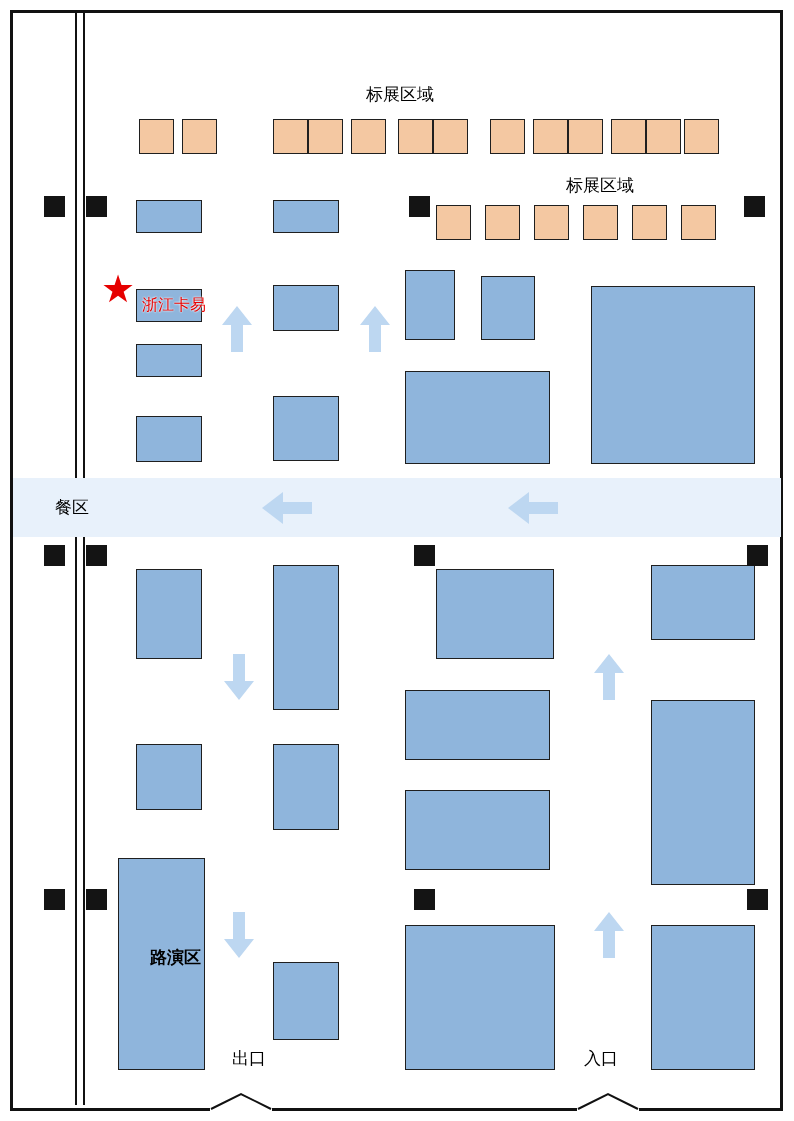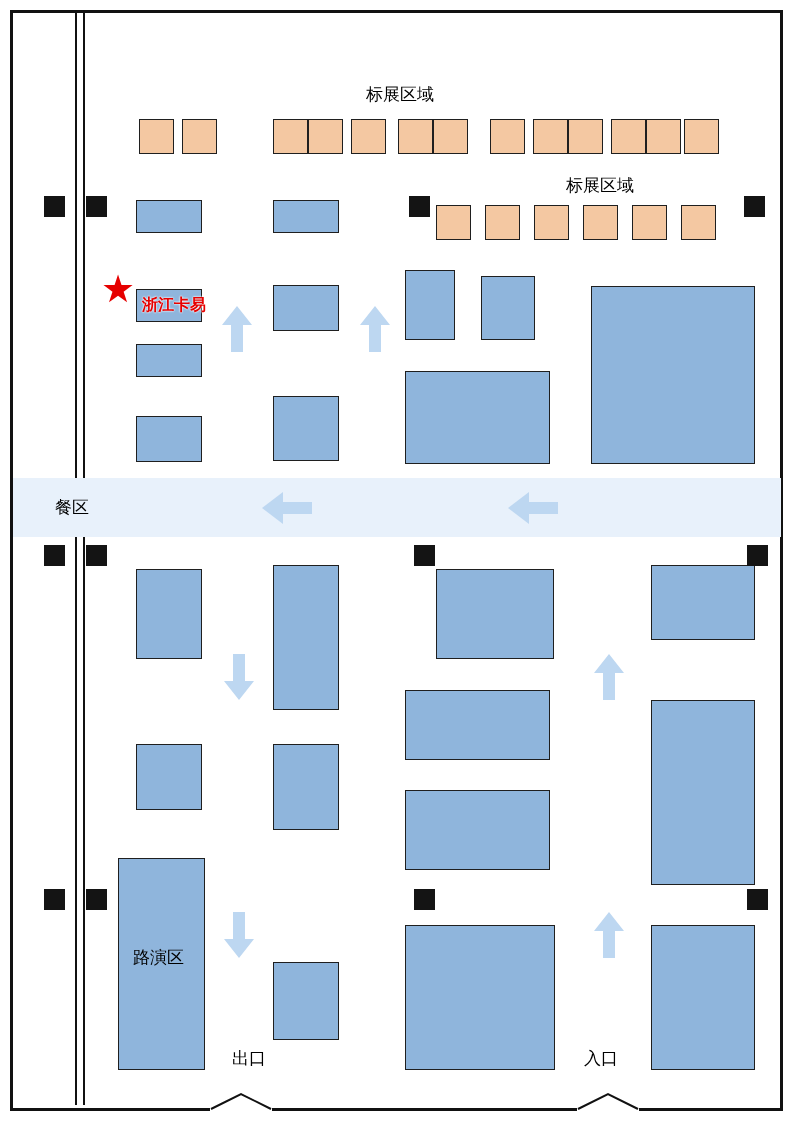--- a/index.html
+++ b/index.html
@@ -2,34 +2,34 @@
 <html><head>
 <meta charset="utf-8">
 <style>
   html,body{margin:0;padding:0;background:#fff;}
   #stage{
     position:relative;width:794px;height:1121px;background:#fff;
     font-family:"DejaVu Sans","Liberation Sans",sans-serif;overflow:hidden;
   }
   .outer-border{position:absolute;left:10px;top:10px;width:767px;height:1095px;border:3px solid #111;box-sizing:content-box;}
   .map-label{position:absolute;font-size:17px;color:#000;white-space:nowrap;z-index:10;line-height:1.2;}
-  .highlight-label{position:absolute;font-size:16px;font-weight:bold;white-space:nowrap;z-index:11;line-height:1.2;
+  .highlight-label{position:absolute;font-size:16px;font-weight:normal;white-space:nowrap;z-index:11;line-height:1.2;
     text-shadow:0 0 2px #fff,0 0 2px #fff;}
   .star{position:absolute;z-index:11;line-height:1;}
 </style>
 </head>
 <body>
 
 <div id="stage">
   <div class="outer-border"></div>
 
   <span class="map-label" style="left: 366px; top: 84px;">标展区域</span>
   <span class="map-label" style="left: 566px; top: 175px;">标展区域</span>
   <span class="map-label" style="left: 55px; top: 497px;">餐区</span>
-  <span class="map-label" style="left: 133px; top: 947px;">路演区</span>
+  <span class="map-label" style="left: 150px; top: 947px; font-weight: bold;">路演区</span>
   <span class="map-label" style="left: 232px; top: 1048px;">出口</span>
   <span class="map-label" style="left: 584px; top: 1048px;">入口</span>
   <span class="highlight-label" style="left: 142px; top: 295px; color: rgb(230, 0, 0);">浙江卡易</span>
   <span class="star" style="left: 101px; top: 270px; font-size: 38px; color: rgb(230, 0, 0);">★</span>
 <div style="position: absolute; left: 75px; top: 13px; width: 2px; height: 1092px; background: rgb(17, 17, 17);"></div>
     <div style="position: absolute; left: 83px; top: 13px; width: 2px; height: 1092px; background: rgb(17, 17, 17);"></div>
     <div style="position: absolute; left: 13px; top: 478px; width: 768px; height: 59px; background: rgb(232, 241, 251);"></div>
     <div style="position: absolute; left: 139px; top: 119px; width: 35px; height: 35px; background: rgb(244, 200, 162); border: 1px solid rgb(31, 31, 31); box-sizing: border-box;"></div>
     <div style="position: absolute; left: 182px; top: 119px; width: 35px; height: 35px; background: rgb(244, 200, 162); border: 1px solid rgb(31, 31, 31); box-sizing: border-box;"></div>
     <div style="position: absolute; left: 273px; top: 119px; width: 35px; height: 35px; background: rgb(244, 200, 162); border: 1px solid rgb(31, 31, 31); box-sizing: border-box;"></div>

